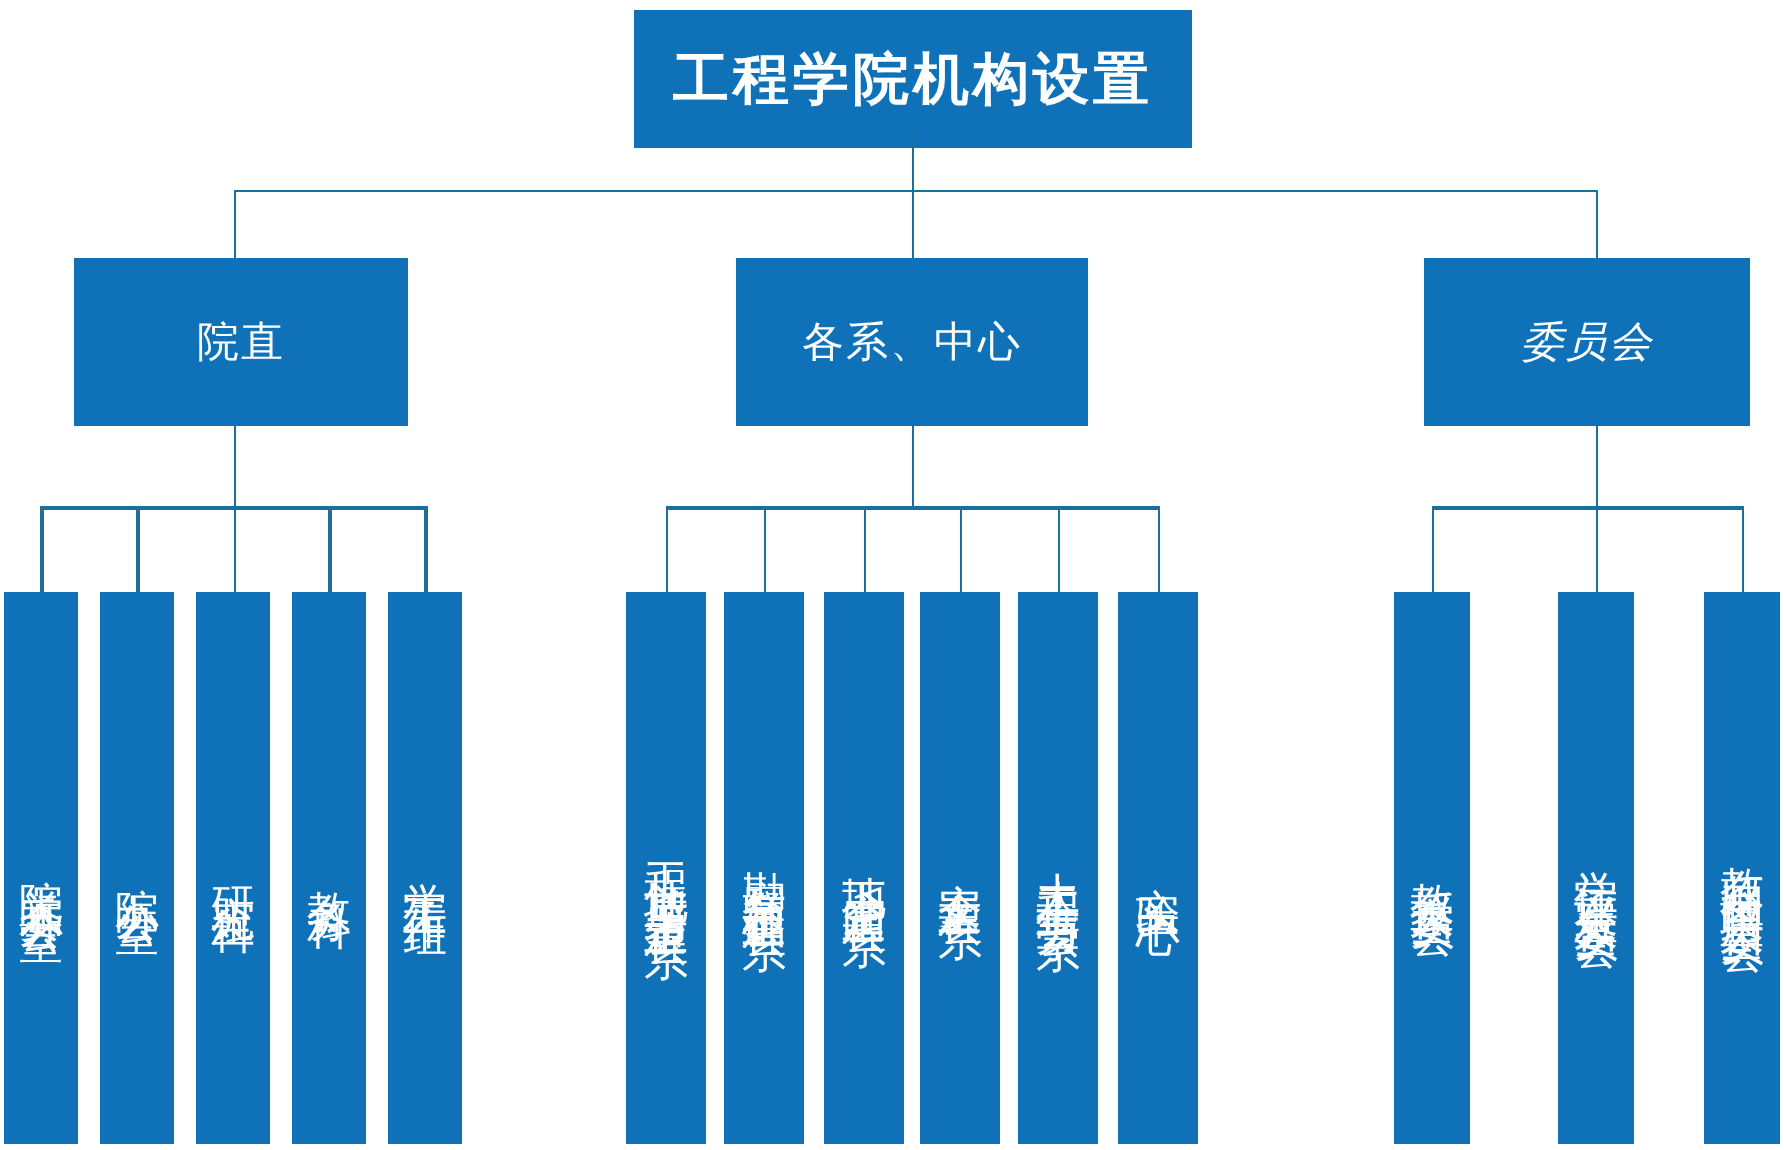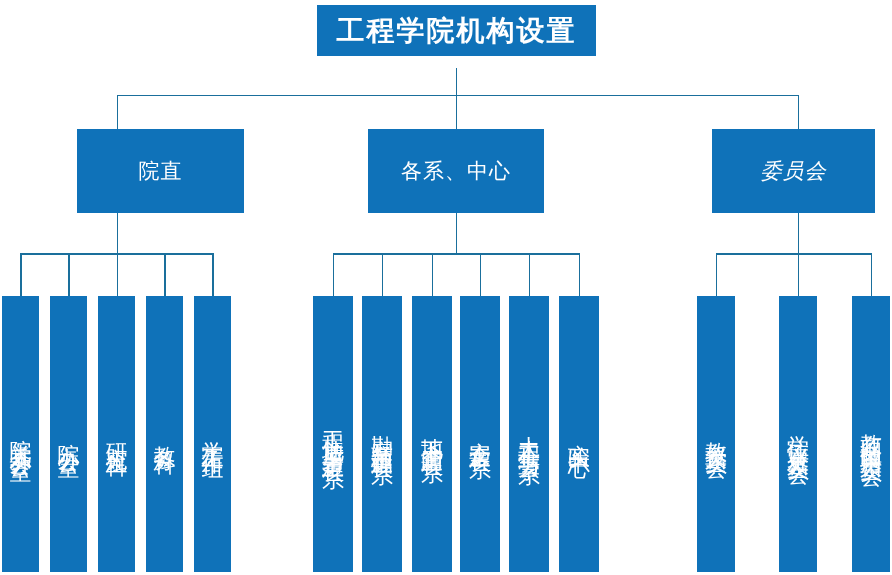--- a/index.html
+++ b/index.html
@@ -47,28 +47,28 @@
     letter-spacing: 4px;
     line-height: 1;
     white-space: nowrap;
   }
 </style>
 </head>
 <body>
 
 <div class="canvas">
 
-  <div class="box title-box" style="left:317px; top:5px; width:279px; height:51px;">工程学院机构设置</div>
+  <div class="box title-box" style="left:317px; top:5px; width:279px; height:69px;">工程学院机构设置</div>
 
   <div class="line" style="left:455.5px; top:68px;  width:1.5px;  height:61.5px;"></div>
   <div class="line" style="left:116.5px; top:94.5px; width:682.5px; height:1.5px;"></div>
   <div class="line" style="left:116.5px; top:94.5px; width:1.5px;  height:35px;"></div>
   <div class="line" style="left:797.5px; top:94.5px; width:1.5px;  height:35px;"></div>
 
-  <div class="box lvl2-box" style="left:37px;  top:129px; width:167px; height:84px;margin-left:40px;">院直</div>
+  <div class="box lvl2-box" style="left:37px;  top:129px; width:167px; height:84px;">院直</div>
   <div class="box lvl2-box" style="left:368px; top:129px; width:176px; height:84px;">各系、中心</div>
   <div class="box lvl2-box" style="left:712px; top:129px; width:163px; height:84px;font-style:italic;">委员会</div>
 
   <div class="line" style="left:116.5px; top:213px; width:1.5px;   height:83px;"></div>
   <div class="line" style="left:20px;    top:253px; width:193.5px; height:1.5px;"></div>
   <div class="line" style="left:20px;    top:253px; width:1.5px; height:43px;"></div>
   <div class="line" style="left:68px;    top:253px; width:1.5px; height:43px;"></div>
   <div class="line" style="left:164px;   top:253px; width:1.5px; height:43px;"></div>
   <div class="line" style="left:212px;   top:253px; width:1.5px; height:43px;"></div>
 

